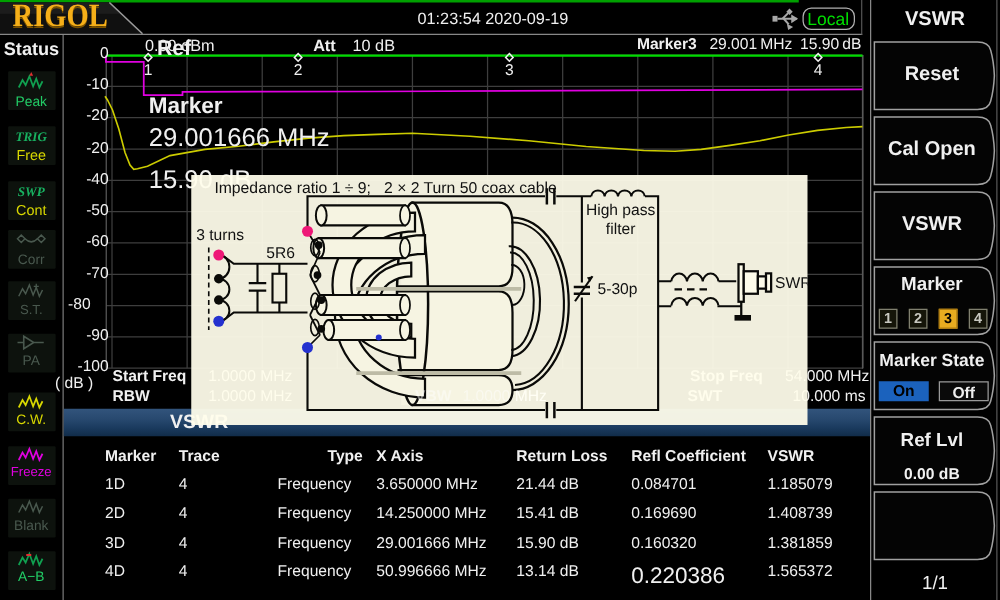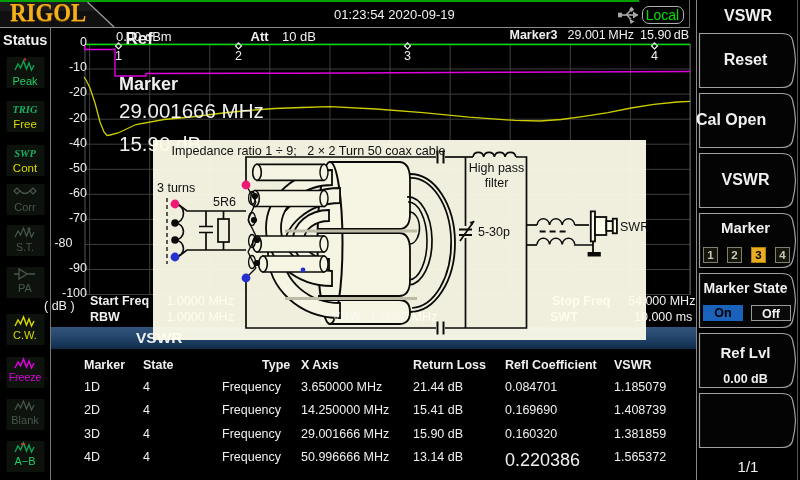--- a/index.html
+++ b/index.html
@@ -153,21 +153,21 @@
 <div class="ab w" style="left:370px;top:309.5px;font-size:12.5px;">1.0000 MHz</div>
 <div class="ab w b" style="left:550px;top:309.5px;font-size:12.5px;">SWT</div>
 <div class="ab w" style="left:634px;top:309.5px;font-size:12.5px;">10.000 ms</div>
 
 <div class="ab" style="left:51px;top:327px;width:645px;height:21.5px;background:linear-gradient(#32547c 0%,#27486e 40%,#1a3a5e 70%,#112c49 100%);">
   <div class="ab w b" style="left:85px;top:2px;font-size:15.5px;">VSWR</div>
 </div>
 
 <div id="table">
     <div class="ab w b" style="left:84px;top:357.5px;font-size:12.5px;">Marker</div>
-    <div class="ab w b" style="left:143px;top:357.5px;font-size:12.5px;">State</div>
+    <div class="ab w b" style="left:143px;top:357.5px;font-size:12.5px;">Trace</div>
     <div class="ab w b" style="left:222px;top:357.5px;font-size:12.5px;margin-left:40px;">Type</div>
     <div class="ab w b" style="left:301px;top:357.5px;font-size:12.5px;">X Axis</div>
     <div class="ab w b" style="left:413px;top:357.5px;font-size:12.5px;">Return Loss</div>
     <div class="ab w b" style="left:505px;top:357.5px;font-size:12.5px;">Refl Coefficient</div>
     <div class="ab w b" style="left:614px;top:357.5px;font-size:12.5px;">VSWR</div>
     <div class="ab w" style="left:84px;top:379.5px;font-size:12.5px;">1D</div>
     <div class="ab w" style="left:143px;top:379.5px;font-size:12.5px;">4</div>
     <div class="ab w" style="left:222px;top:379.5px;font-size:12.5px;">Frequency</div>
     <div class="ab w" style="left:301px;top:379.5px;font-size:12.5px;">3.650000 MHz</div>
     <div class="ab w" style="left:413px;top:379.5px;font-size:12.5px;">21.44 dB</div>
@@ -295,21 +295,21 @@
 <svg class="ab" style="left:696px;top:0;" width="104" height="480" id="menu">
     <path d="M3.5,33.5 H86 Q95,33.5 96.5,40 Q99,49 99.5,60.5 Q99,72 96.5,81 Q95,87.5 86,87.5 H3.5 Z" fill="#040404" stroke="#a0a0a0" stroke-width="1.2"></path>
     <path d="M3.5,93.5 H86 Q95,93.5 96.5,100 Q99,109 99.5,120.5 Q99,132 96.5,141 Q95,147.5 86,147.5 H3.5 Z" fill="#040404" stroke="#a0a0a0" stroke-width="1.2"></path>
     <path d="M3.5,153.5 H86 Q95,153.5 96.5,160 Q99,169 99.5,180.5 Q99,192 96.5,201 Q95,207.5 86,207.5 H3.5 Z" fill="#040404" stroke="#a0a0a0" stroke-width="1.2"></path>
     <path d="M3.5,213.5 H86 Q95,213.5 96.5,220 Q99,229 99.5,240.5 Q99,252 96.5,261 Q95,267.5 86,267.5 H3.5 Z" fill="#040404" stroke="#a0a0a0" stroke-width="1.2"></path>
     <path d="M3.5,273.5 H86 Q95,273.5 96.5,280 Q99,289 99.5,300.5 Q99,312 96.5,321 Q95,327.5 86,327.5 H3.5 Z" fill="#040404" stroke="#a0a0a0" stroke-width="1.2"></path>
     <path d="M3.5,333.5 H86 Q95,333.5 96.5,340 Q99,349 99.5,360.5 Q99,372 96.5,381 Q95,387.5 86,387.5 H3.5 Z" fill="#040404" stroke="#a0a0a0" stroke-width="1.2"></path>
     <path d="M3.5,393.5 H86 Q95,393.5 96.5,400 Q99,409 99.5,420.5 Q99,432 96.5,441 Q95,447.5 86,447.5 H3.5 Z" fill="#040404" stroke="#a0a0a0" stroke-width="1.2"></path>
   </svg>
 <div class="ab w b" style="left:696px;top:51px;width:99px;text-align:center;font-size:16px;">Reset</div>
-<div class="ab w b" style="left:696px;top:111px;width:99px;text-align:left;font-size:16px;">Cal Open</div>
+<div class="ab w b" style="left:696px;top:111px;width:99px;text-align:center;font-size:16px;">Cal Open</div>
 <div class="ab w b" style="left:696px;top:171px;width:99px;text-align:center;font-size:16px;">VSWR</div>
 <div class="ab w b" style="left:696px;top:219px;width:99px;text-align:center;font-size:15px;">Marker</div>
 <div class="ab w b" style="left:696px;top:280px;width:99px;text-align:center;font-size:14px;">Marker State</div>
 <div class="ab w b" style="left:696px;top:344px;width:99px;text-align:center;font-size:15px;">Ref Lvl</div>
 <div class="ab w b" style="left:696px;top:371.5px;width:99px;text-align:center;font-size:12.5px;">0.00 dB</div>
 <div id="mkbtns">
     <div class="ab" style="left:703px;top:247px;width:13px;height:14px;background:#151509;border:1px solid #808070;color:#c8c8c0;font-size:11.5px;font-weight:bold;text-align:center;line-height:14px;">1</div>
     <div class="ab" style="left:727px;top:247px;width:13px;height:14px;background:#151509;border:1px solid #808070;color:#c8c8c0;font-size:11.5px;font-weight:bold;text-align:center;line-height:14px;">2</div>
     <div class="ab" style="left:751px;top:247px;width:13px;height:14px;background:#e8ac20;border:1px solid #b07d10;color:#000;font-size:11.5px;font-weight:bold;text-align:center;line-height:14px;">3</div>
     <div class="ab" style="left:775px;top:247px;width:13px;height:14px;background:#151509;border:1px solid #808070;color:#c8c8c0;font-size:11.5px;font-weight:bold;text-align:center;line-height:14px;">4</div>

